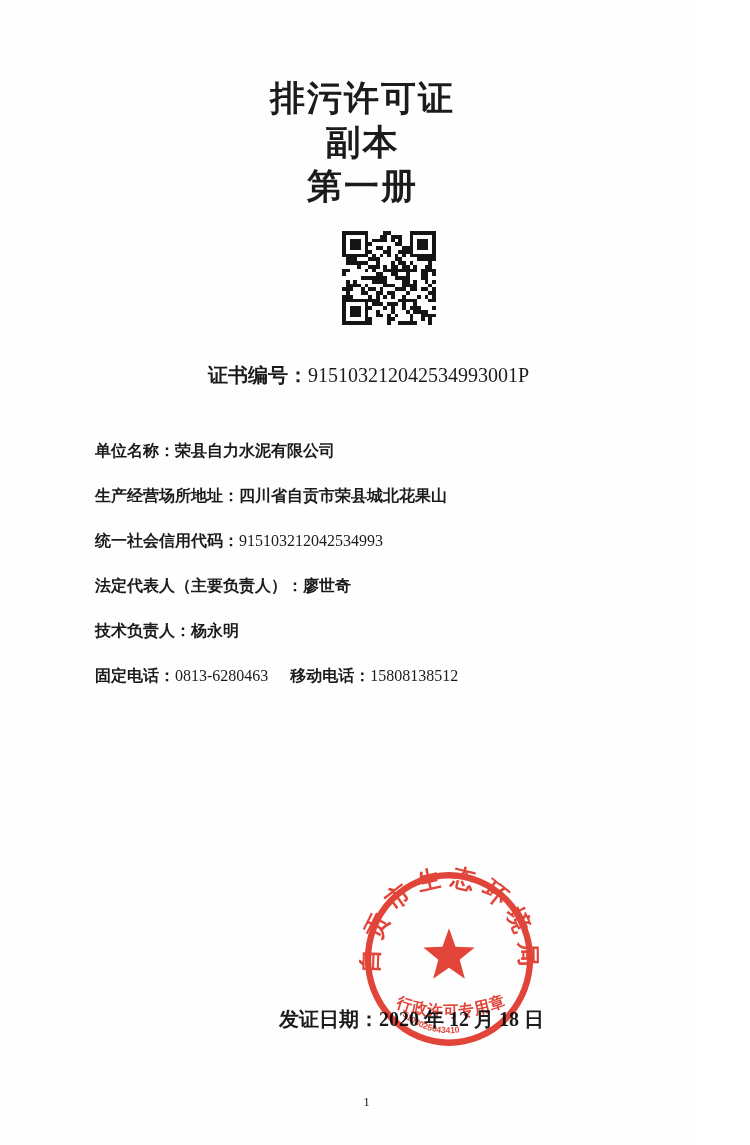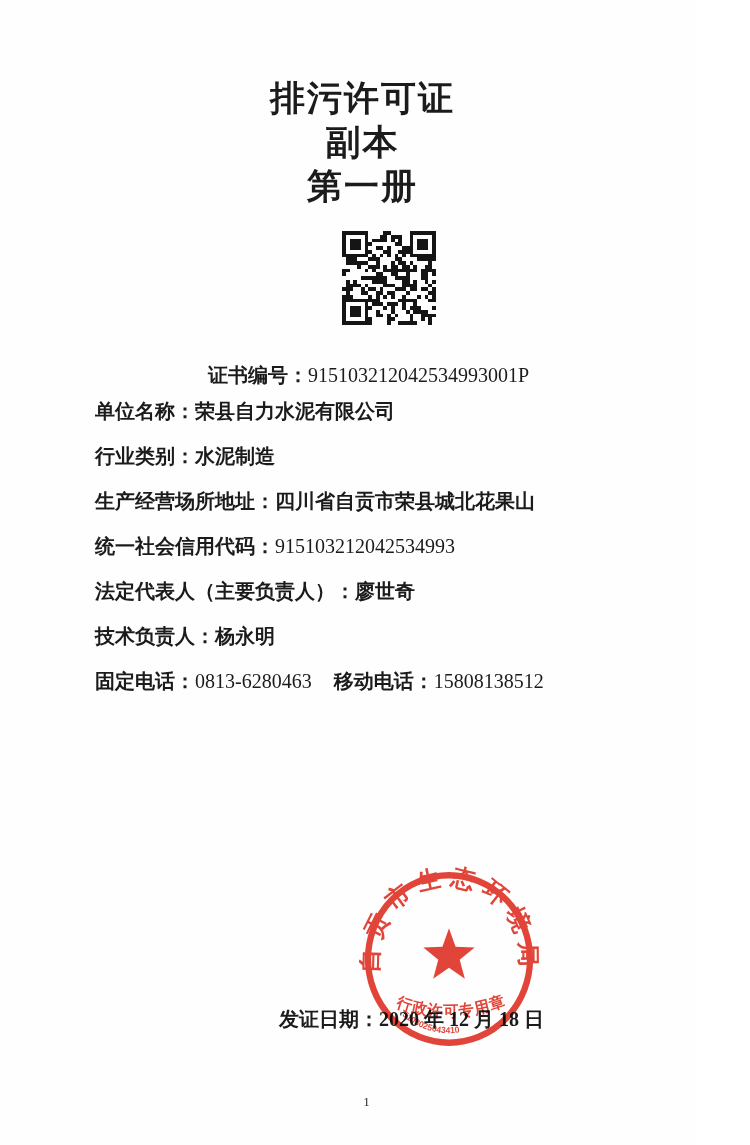--- a/index.html
+++ b/index.html
@@ -39,22 +39,22 @@
     text-align: center;
     transform: translateX(20px);
     font-size: 20px;
   }
   .lbl { font-weight: 700; }
   .val { font-weight: 600; }
   .val.num { font-weight: 400; }
   
   .fields {
     position: absolute;
-    left: 95px; top: 400px;
-    font-size: 20px;
+    left: 95px; top: 440px;
+    font-size: 16px;
   }
   .frow { height: 45px; line-height: 22px; white-space: nowrap; }
   .gap { display: inline-block; width: 22px; }
   
   .validity {
     position: absolute;
     left: 95px; top: 822px;
     font-size: 20px;
     white-space: nowrap;
   }
@@ -437,23 +437,20 @@
 
   <div class="cert-line">
     <span class="lbl">证书编号：</span><span class="val num">915103212042534993001P</span>
   </div>
 
   <div class="fields">
     <div class="frow">
       <span class="lbl">单位名称：</span><span class="val">荣县自力水泥有限公司</span>
     </div>
     <div class="frow">
-      <span class="lbl">行业类别：</span><span class="val">水泥制造</span>
-    </div>
-    <div class="frow">
       <span class="lbl">生产经营场所地址：</span><span class="val">四川省自贡市荣县城北花果山</span>
     </div>
     <div class="frow">
       <span class="lbl">统一社会信用代码：</span><span class="val num">915103212042534993</span>
     </div>
     <div class="frow">
       <span class="lbl">法定代表人（主要负责人）：</span><span class="val">廖世奇</span>
     </div>
     <div class="frow">
       <span class="lbl">技术负责人：</span><span class="val">杨永明</span>

